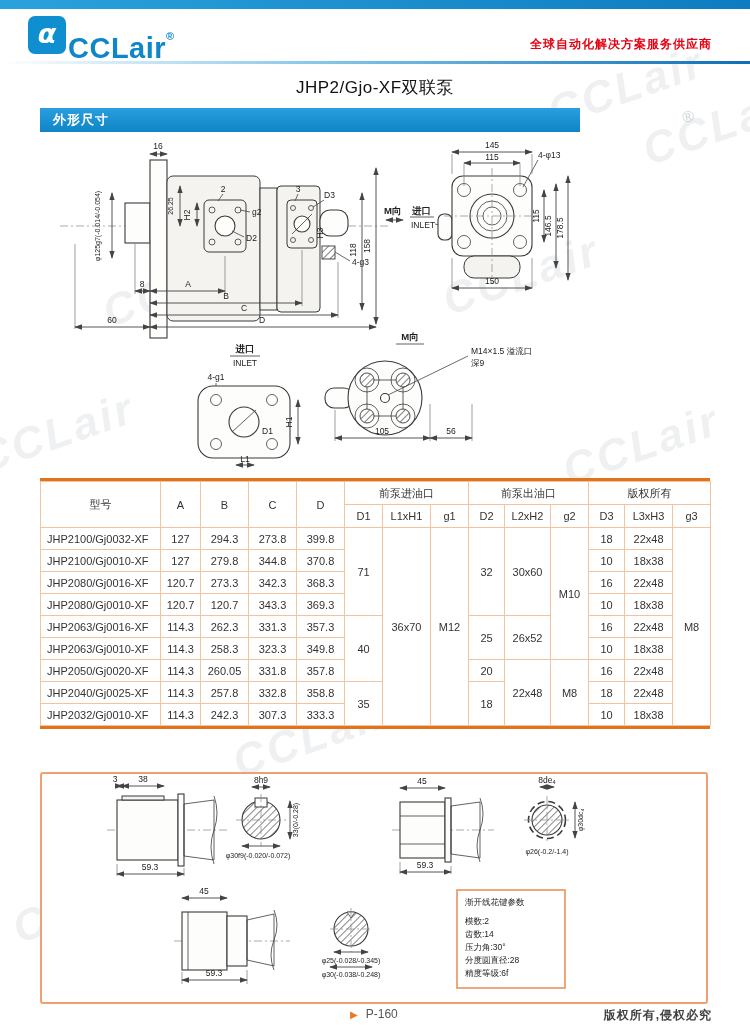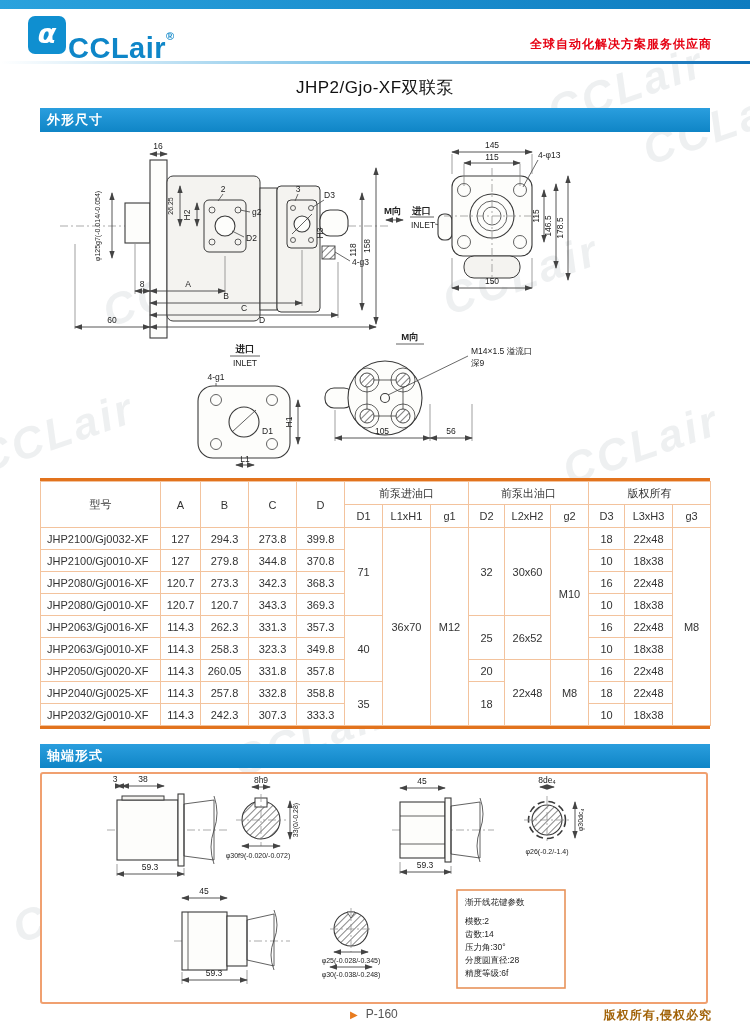--- a/index.html
+++ b/index.html
@@ -12,22 +12,22 @@
   #logo{left:28px;top:16px;display:flex;align-items:flex-start;}
   #logo-mark{width:38px;height:38px;background:#0f8fd0;border-radius:7px;color:#fff;
              font:bold italic 27px "DejaVu Sans",sans-serif;text-align:center;line-height:36px;}
   #logo-text{font:bold 29px "Liberation Sans",sans-serif;color:#0e86c8;margin-left:2px;line-height:40px;letter-spacing:.5px;}
   #logo-reg{font-size:11px;color:#0e86c8;vertical-align:18px;font-weight:bold;}
   #slogan{right:38px;top:36px;font-weight:bold;font-size:12px;color:#e60012;letter-spacing:1px;}
   #hdr-line{left:0;top:61px;width:750px;height:3px;
             background:linear-gradient(to right,#ffffff,#7fc3e8 45%,#0d6fb8);}
   #page-title{left:0;top:76px;width:750px;text-align:center;font-size:17px;font-weight:normal;color:#111;letter-spacing:.5px;}
 
-  .banner{left:40px;width:670px;height:24px;line-height:24px;color:#fff;font-size:13px;font-weight:bold;
-          letter-spacing:1px;padding-left:7px;box-sizing:border-box;
+  .banner{left:40px;width:540px;height:24px;line-height:24px;color:#fff;font-size:13px;font-weight:bold;
+          letter-spacing:1px;padding-left:13px;box-sizing:border-box;
           background:linear-gradient(180deg,#2a9ede,#0f85c6);}
   #banner-outline{top:108px;}
   #banner-shaft{top:744px;}
 
   
   .wm{position:absolute;font:bold italic 44px "Liberation Sans",sans-serif;color:rgba(120,140,150,0.13);
       transform:rotate(-19deg);letter-spacing:3px;white-space:nowrap;pointer-events:none;}
   .wm-reg{font-size:16px;color:rgba(120,140,150,0.30);transform:rotate(-10deg);letter-spacing:0;}
 
   
@@ -49,21 +49,21 @@
   table.spec td{border:1px solid #f3c39d;height:21px;text-align:center;padding:0 1px;background:#fff;overflow:hidden;}
   table.spec td.model{text-align:left;padding-left:6px;}
   table.spec td.hd{height:22px;color:#333;}
 
   
   #shaft-box{left:40px;top:772px;width:664px;height:228px;border:2px solid #f0a070;border-radius:3px;background:#fff;}
 
   
   #footer-page{left:350px;top:1007px;font-size:12px;color:#555;}
   #footer-page .tri{color:#e87b1e;font-size:10px;margin-right:8px;}
-  #footer-copy{right:38px;top:1007px;font-size:12px;font-weight:bold;color:#a16207;letter-spacing:1px;}
+  #footer-copy{right:38px;top:1007px;font-size:12px;font-weight:bold;color:#404040;letter-spacing:1px;}
 </style>
 </head>
 <body>
 
 <div id="page">
 
   <div class="wm abs" style="left:545px;top:62px;">CCLair</div>
   <div class="wm abs" style="left:100px;top:262px;">CCLair</div>
   <div class="wm abs" style="left:440px;top:250px;">CCLair</div>
   <div class="wm abs" style="left:-25px;top:408px;">CCLair</div>
@@ -398,21 +398,20 @@
         <td>242.3</td>
         <td>307.3</td>
         <td>333.3</td>
         <td>10</td>
         <td>18x38</td>
       </tr>
     </tbody>
       </table>
   </div>
 
-  <div id="banner-shaft" class="banner abs">轴端形式</div>
 
   <div id="shaft-box" class="abs">
   <svg width="664" height="224" viewBox="0 0 664 224">
     <defs>
       <marker id="arE2" markerWidth="9" markerHeight="8" refX="8" refY="3" orient="auto">
             <path d="M0,0 L9,3 L0,6 z" fill="#444"></path>
           </marker>
       <marker id="arS2" markerWidth="9" markerHeight="8" refX="1" refY="3" orient="auto">
             <path d="M9,0 L0,3 L9,6 z" fill="#444"></path>
           </marker>

